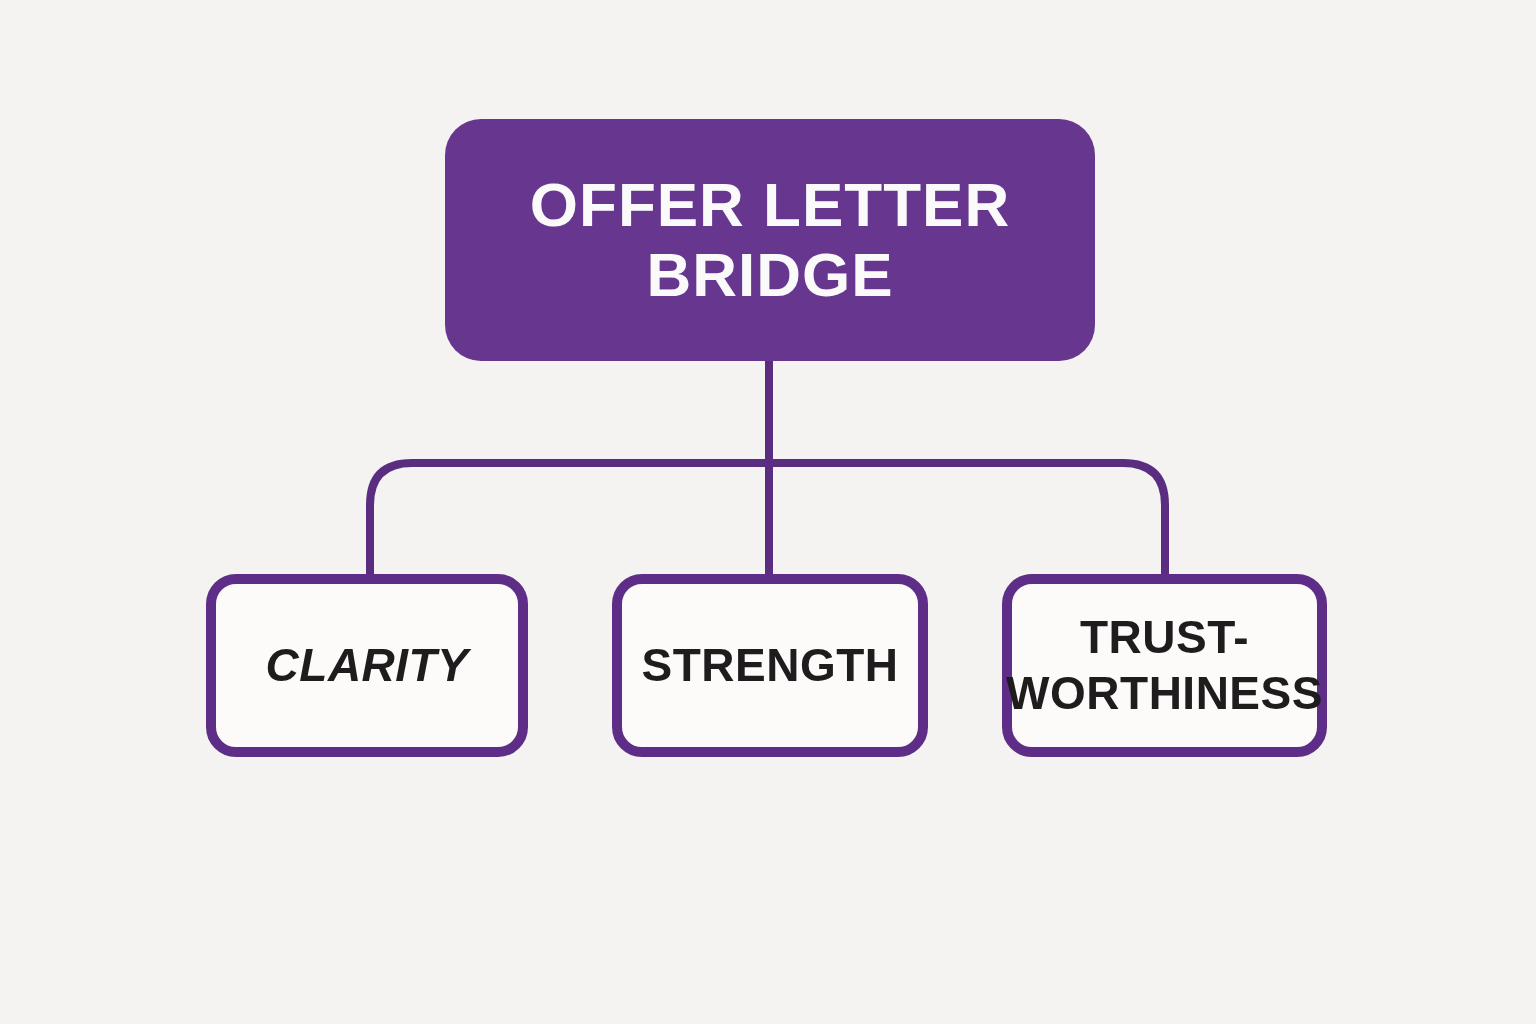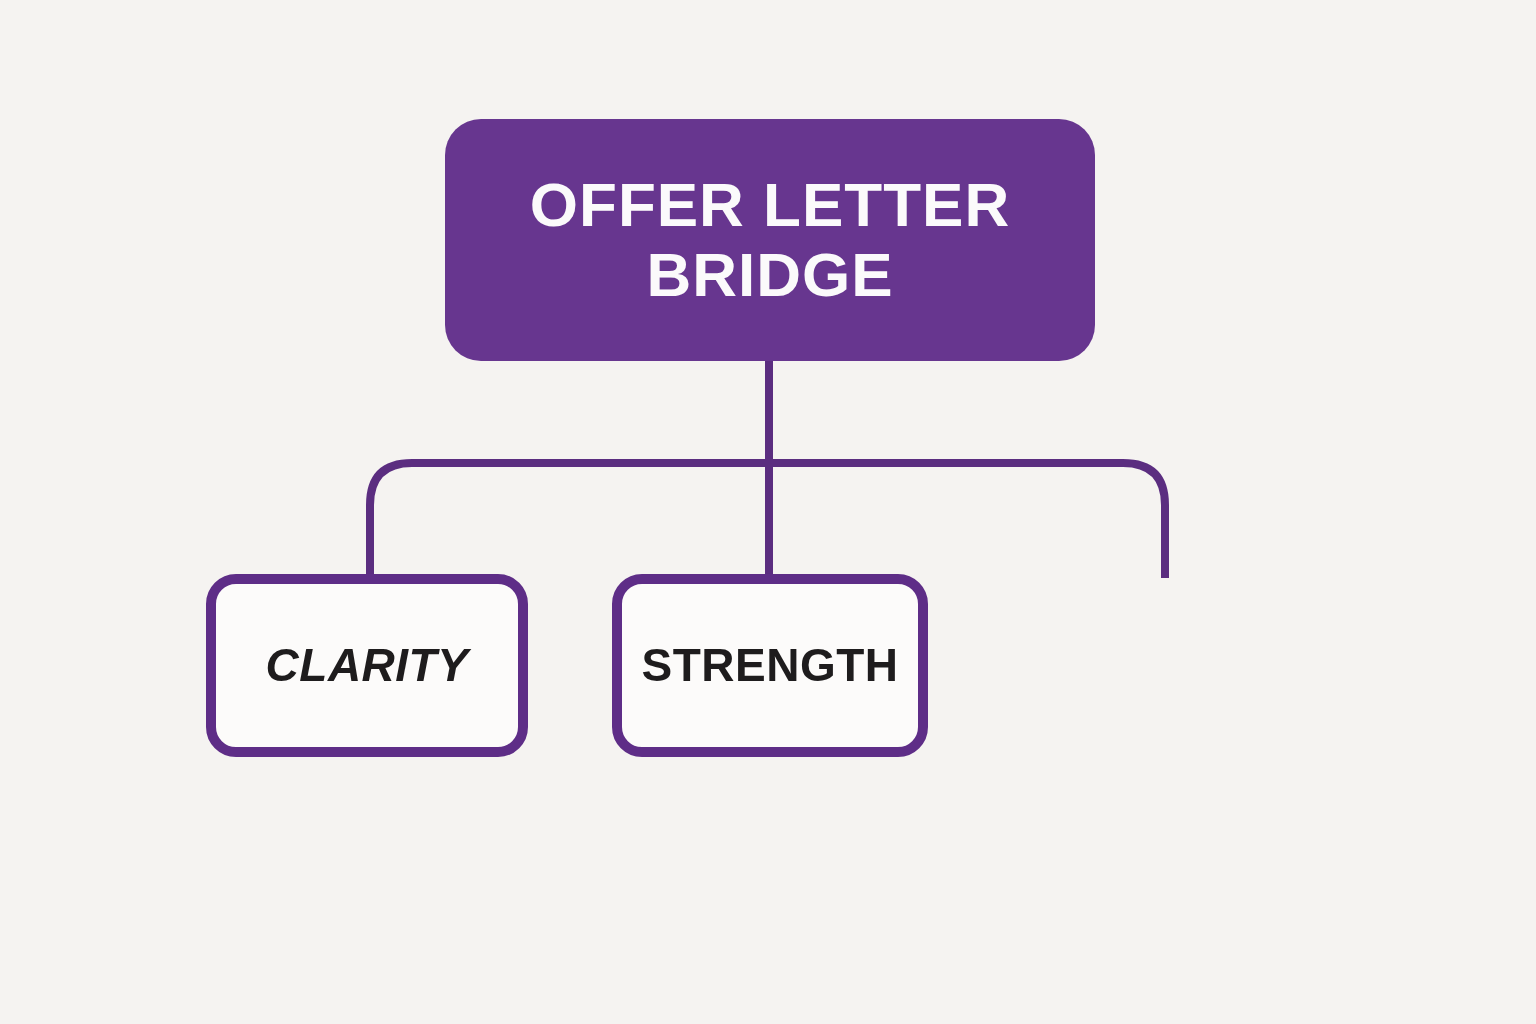--- a/index.html
+++ b/index.html
@@ -89,14 +89,18 @@
   </div>
 
   <div class="node child-node child-clarity">
     <span class="child-label">CLARITY</span>
   </div>
 
   <div class="node child-node child-strength">
     <span class="child-label">STRENGTH</span>
   </div>
 
+  <div class="node child-node child-trustworthiness">
+    <span class="child-label">TRUST-
+WORTHINESS</span>
+  </div>
 
 </div>
 
 </body></html>

